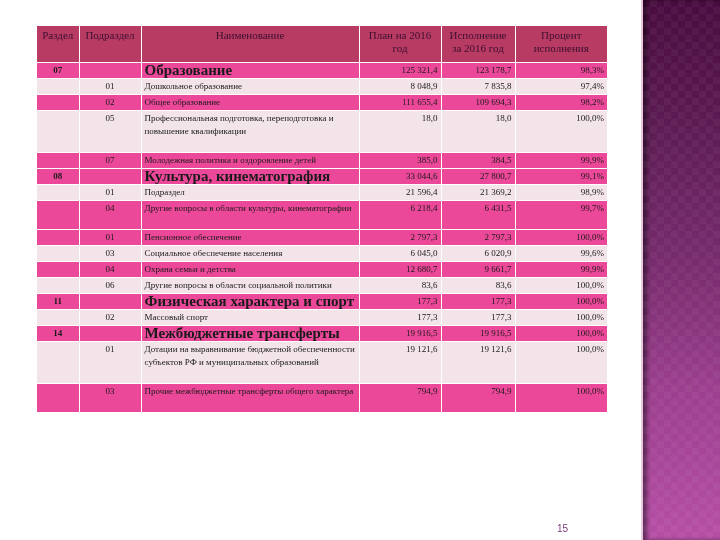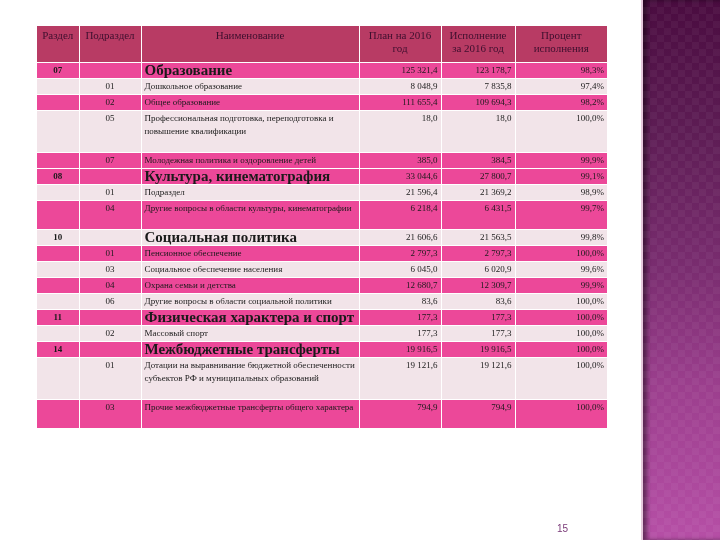--- a/index.html
+++ b/index.html
@@ -135,28 +135,20 @@
         <td class="num">98,9%</td>
       </tr>
       <tr class="odd r2">
         <td class="c-razdel"></td>
         <td class="c-pod">04</td>
         <td class="c-name">Другие вопросы в области культуры, кинематографии</td>
         <td class="num">6 218,4</td>
         <td class="num">6 431,5</td>
         <td class="num">99,7%</td>
       </tr>
-      <tr class="even bold">
-        <td class="c-razdel">10</td>
-        <td class="c-pod"></td>
-        <td class="c-name">Социальная политика</td>
-        <td class="num">21 606,6</td>
-        <td class="num">21 563,5</td>
-        <td class="num">99,8%</td>
-      </tr>
       <tr class="odd">
         <td class="c-razdel"></td>
         <td class="c-pod">01</td>
         <td class="c-name">Пенсионное обеспечение</td>
         <td class="num">2 797,3</td>
         <td class="num">2 797,3</td>
         <td class="num">100,0%</td>
       </tr>
       <tr class="even">
         <td class="c-razdel"></td>
@@ -164,21 +156,21 @@
         <td class="c-name">Социальное обеспечение населения</td>
         <td class="num">6 045,0</td>
         <td class="num">6 020,9</td>
         <td class="num">99,6%</td>
       </tr>
       <tr class="odd">
         <td class="c-razdel"></td>
         <td class="c-pod">04</td>
         <td class="c-name">Охрана семьи и детства</td>
         <td class="num">12 680,7</td>
-        <td class="num">12 309,7</td>
+        <td class="num">9 661,7</td>
         <td class="num">99,9%</td>
       </tr>
       <tr class="even">
         <td class="c-razdel"></td>
         <td class="c-pod">06</td>
         <td class="c-name">Другие вопросы в области социальной политики</td>
         <td class="num">83,6</td>
         <td class="num">83,6</td>
         <td class="num">100,0%</td>
       </tr>

